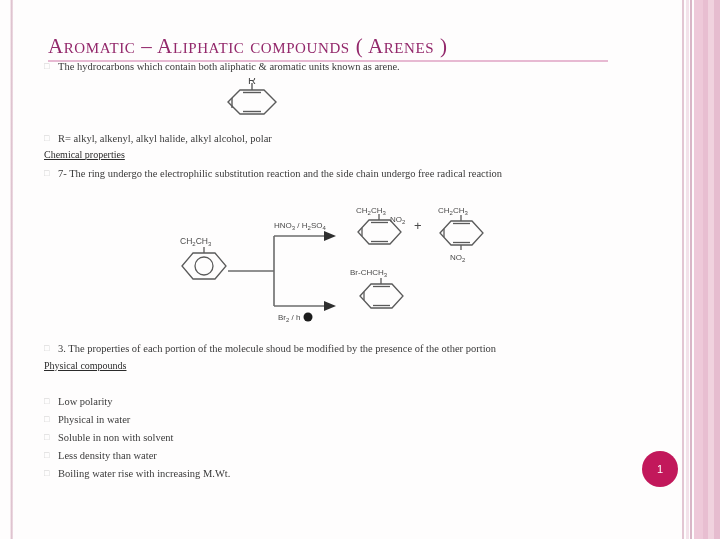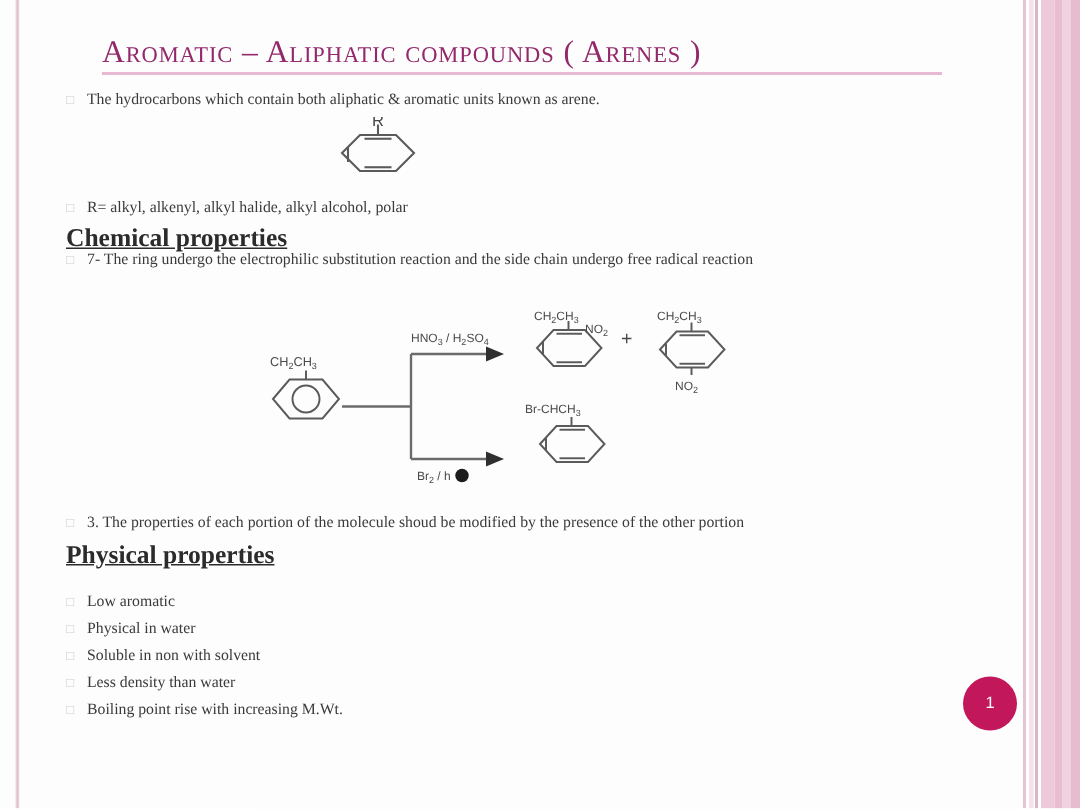--- a/index.html
+++ b/index.html
@@ -38,23 +38,22 @@
   .stripe {
     position: absolute;
     top: 0;
     height: 539px;
   }
 
   
   .title-wrap {
     position: absolute;
     left: 48px;
-    top: 22px;
+    top: 34px;
     width: 580px;
-    margin-left: 20px;
   }
   .slide-title {
     font-family: "Liberation Serif", "DejaVu Serif", serif;
     font-size: 21px;
     font-variant: small-caps;
     letter-spacing: 0.6px;
     color: #93286b;
     white-space: nowrap;
     line-height: 1.15;
   }
@@ -79,22 +78,22 @@
     flex: 0 0 14px;
     color: #cfcfcf;
     font-size: 9px;
     line-height: 1.35;
   }
   .bullet-text {
     white-space: nowrap;
   }
   .section-head {
     position: absolute;
-    font-size: 17px;
-    font-weight: bold;
+    font-size: 10px;
+    font-weight: normal;
     color: #2b2b2b;
     text-decoration: underline;
     white-space: nowrap;
   }
 
   
   .chem {
     position: absolute;
   }
   .chem svg { display: block; }
@@ -240,38 +239,38 @@
       </g>
       <line x1="33" y1="20" x2="33" y2="14" stroke="#5a5a5a" stroke-width="1.3"></line>
     </svg>
   </div>
 
   <div class="bullet-row" style="left:44px; top:342px;">
     <span class="bullet-mark">□</span>
     <span class="bullet-text">3. The properties of each portion of the molecule shoud be modified by the presence of the other portion</span>
   </div>
 
-  <div class="section-head" style="left:44px; top:360px;">Physical properties</div>
+  <div class="section-head" style="left:44px; top:360px;">Physical compounds</div>
 
   <div class="bullet-row" style="left:44px; top:395px;">
     <span class="bullet-mark">□</span>
-    <span class="bullet-text">Low aromatic</span>
+    <span class="bullet-text">Low polarity</span>
   </div>
   <div class="bullet-row" style="left:44px; top:413px;">
     <span class="bullet-mark">□</span>
     <span class="bullet-text">Physical in water</span>
   </div>
   <div class="bullet-row" style="left:44px; top:431px;">
     <span class="bullet-mark">□</span>
     <span class="bullet-text">Soluble in non with solvent</span>
   </div>
   <div class="bullet-row" style="left:44px; top:449px;">
     <span class="bullet-mark">□</span>
     <span class="bullet-text">Less density than water</span>
   </div>
   <div class="bullet-row" style="left:44px; top:467px;">
     <span class="bullet-mark">□</span>
-    <span class="bullet-text">Boiling point rise with increasing M.Wt.</span>
+    <span class="bullet-text">Boiling water rise with increasing M.Wt.</span>
   </div>
 
   <div class="page-badge">1</div>
 
 </div>
 
 </body></html>

